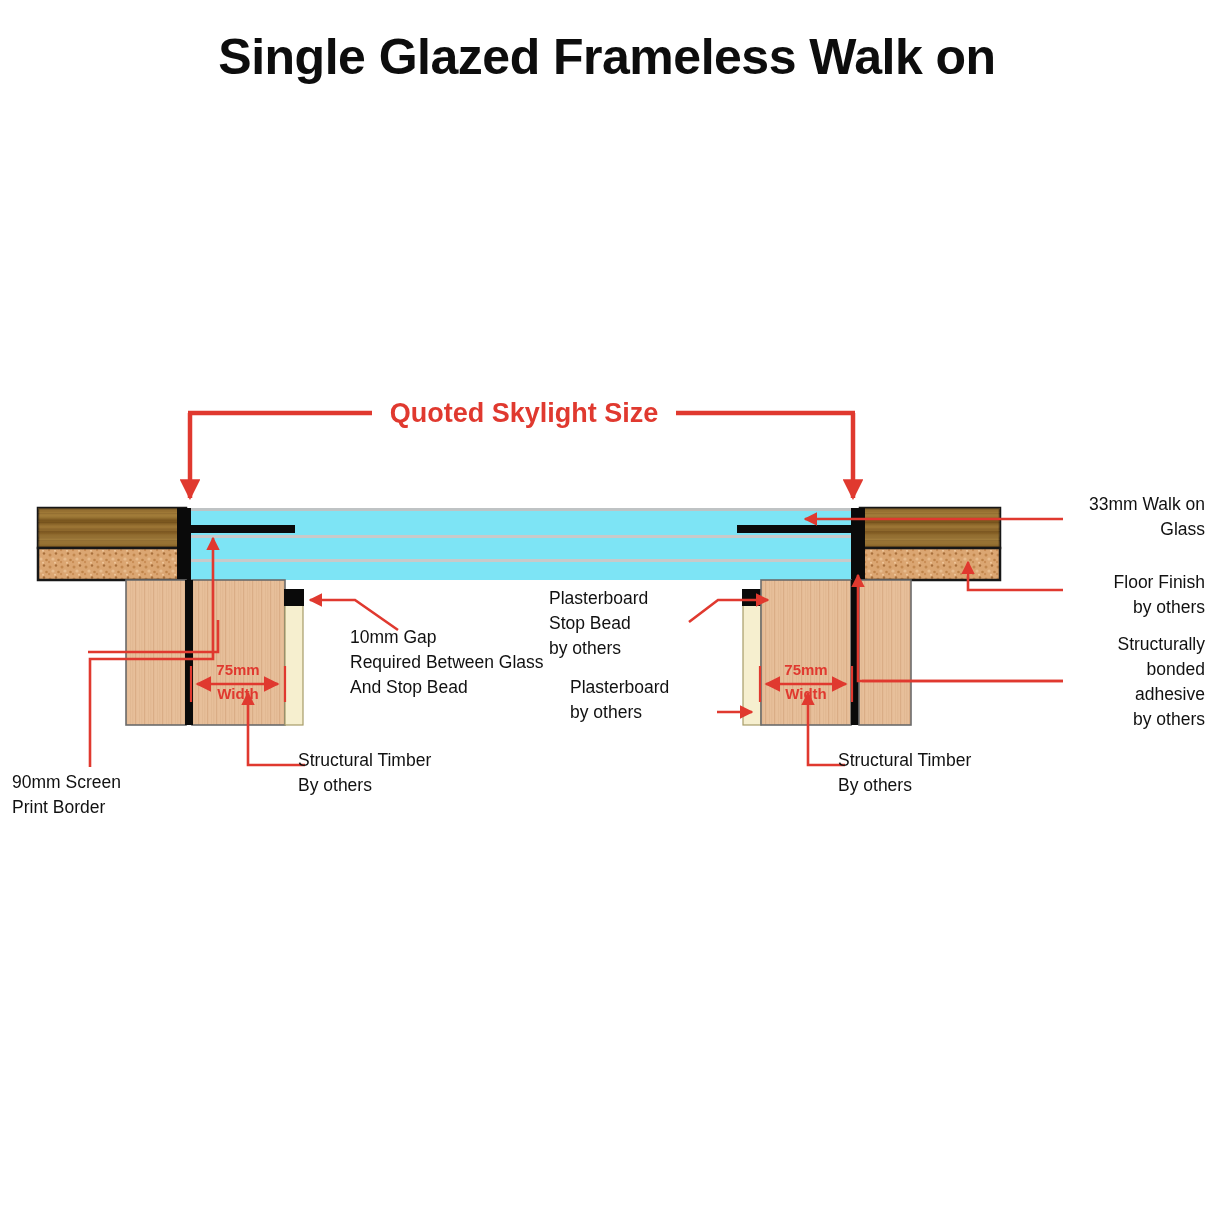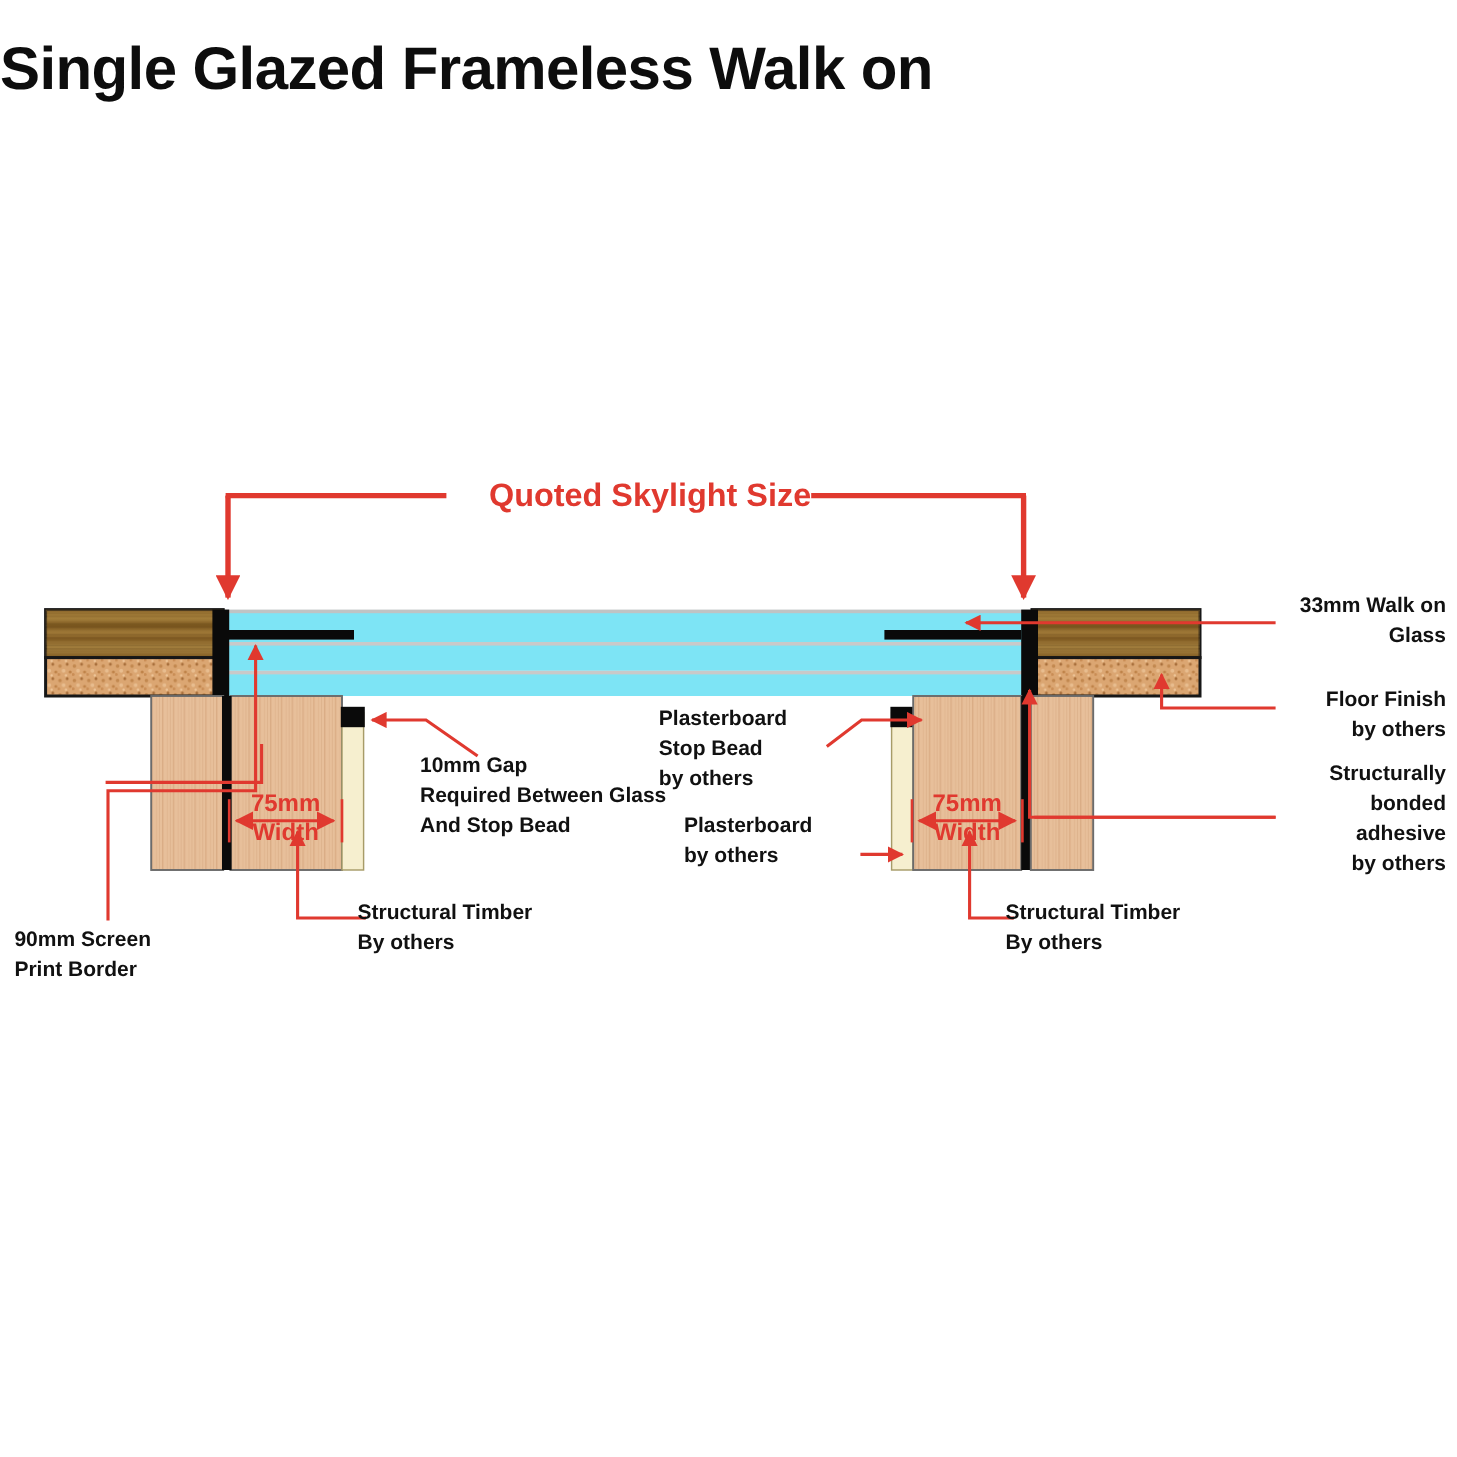--- a/index.html
+++ b/index.html
@@ -12,59 +12,60 @@
     height: 1214px;
     position: relative;
     font-family: "Liberation Sans", sans-serif;
     overflow: hidden;
   }
   #page-title {
     position: absolute;
     left: 0;
     top: 28px;
     width: 1214px;
+    text-align: center;
     font-size: 50px;
     font-weight: bold;
     color: #0d0d0d;
     letter-spacing: -0.5px;
     white-space: nowrap;
   }
   #diagram {
     position: absolute;
     left: 0;
     top: 0;
     width: 1214px;
     height: 1214px;
   }
   .lbl {
     position: absolute;
     font-size: 17.5px;
-    font-weight: bold;
+    font-weight: normal;
     color: #111111;
     line-height: 25px;
     white-space: pre-line;
   }
   .lbl.right { text-align: right; }
   .lbl.center { }
   .dim {
     position: absolute;
-    font-size: 20px;
+    font-size: 15px;
     font-weight: bold;
     color: #e0392f;
     line-height: 24px;
     text-align: center;
     white-space: pre-line;
   }
   #quoted-skylight-label {
     position: absolute;
     font-size: 27px;
     font-weight: bold;
     color: #e0392f;
     white-space: nowrap;
-    text-align: right;
+    text-align: center;
   }
 </style>
 </head>
 <body>
 
 <div id="page-title">Single Glazed Frameless Walk on</div>
 
 <svg id="diagram" viewBox="0 0 1214 1214">
   <defs>
 

